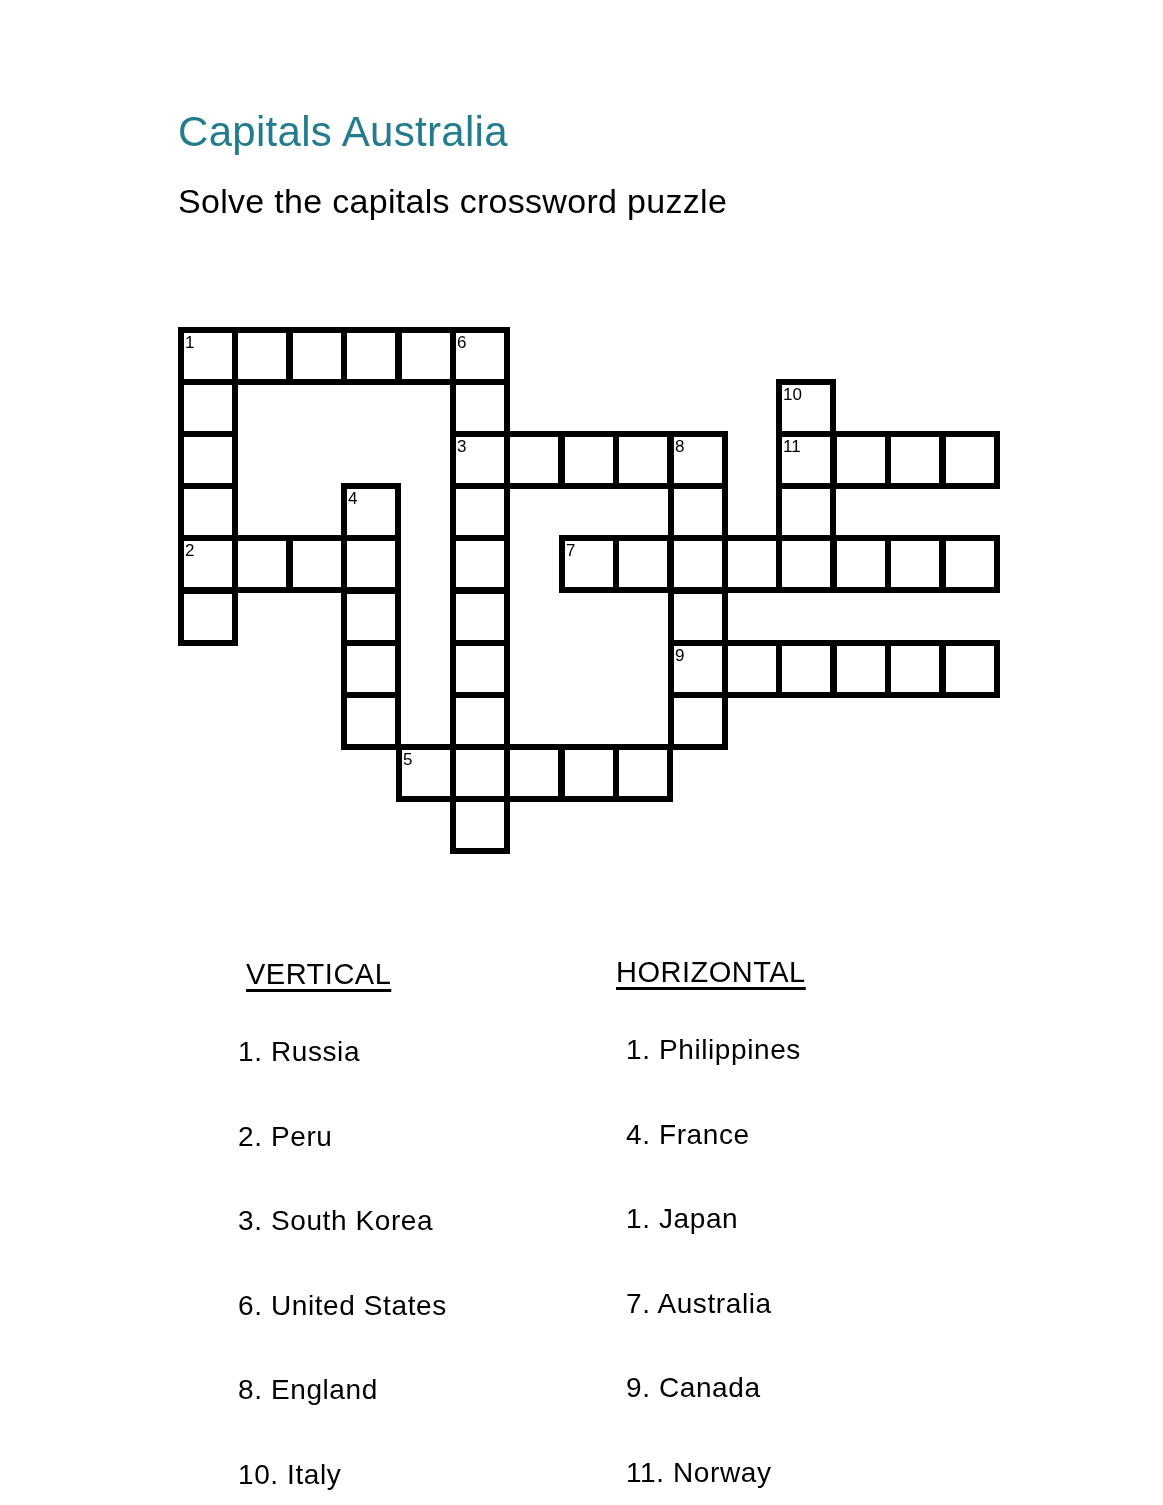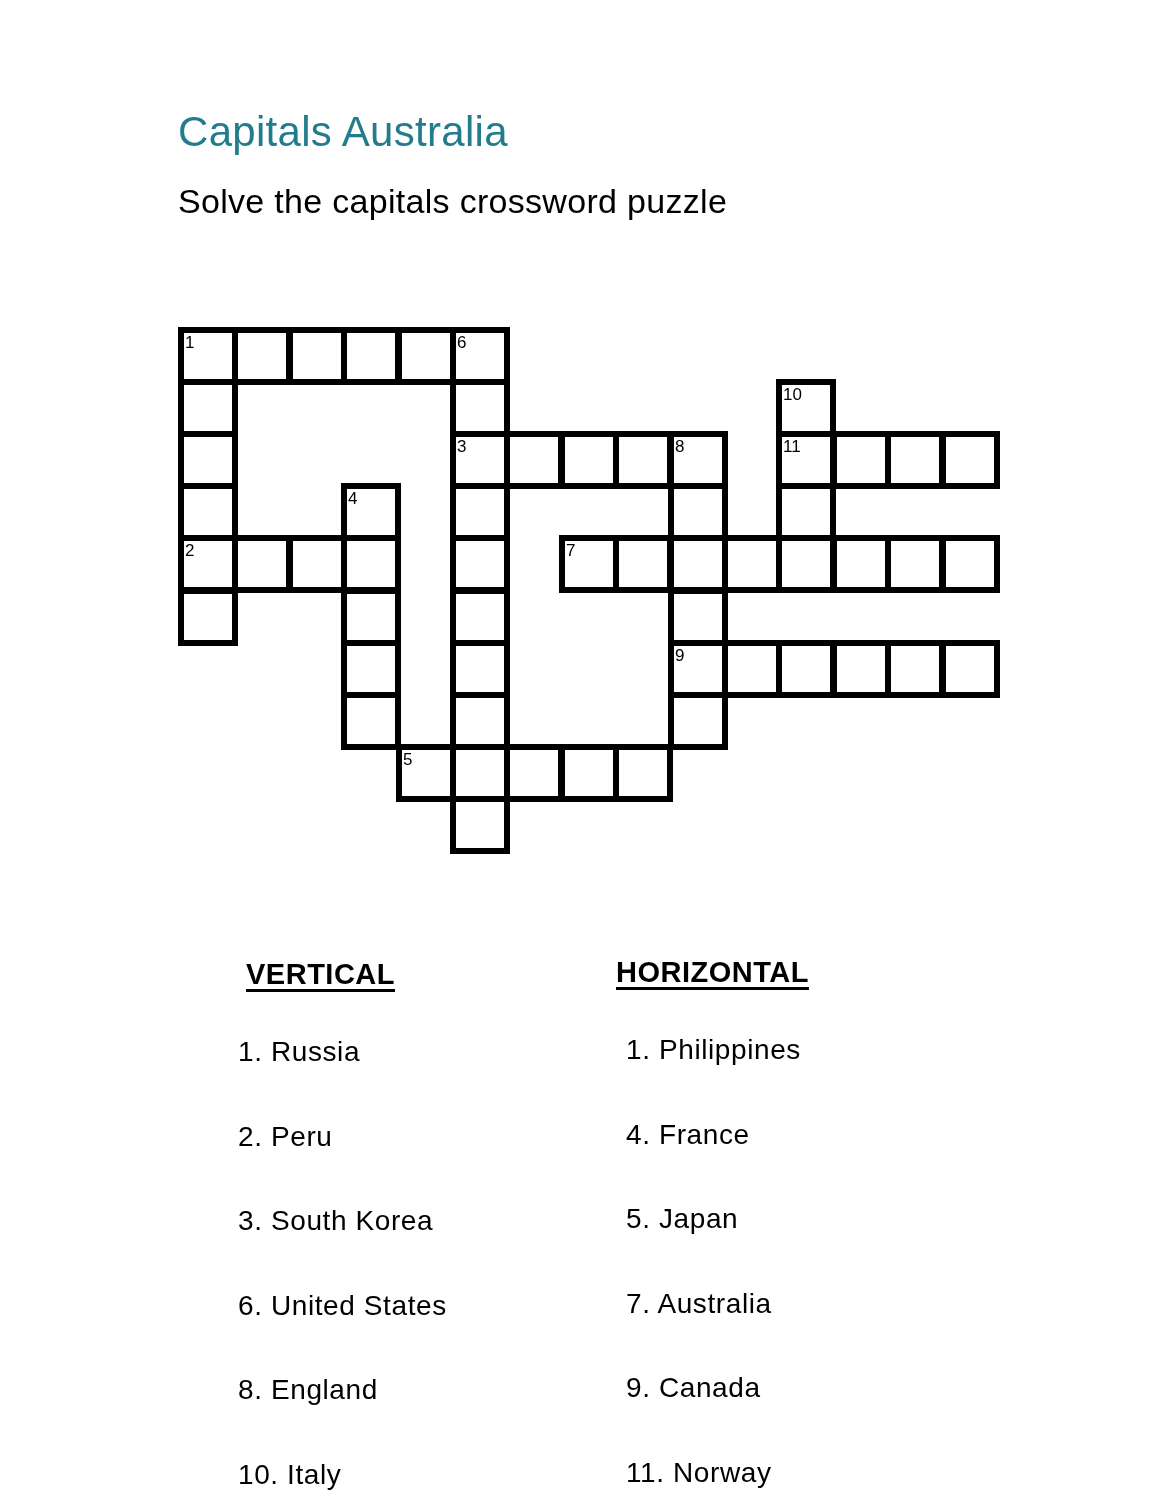--- a/index.html
+++ b/index.html
@@ -7,21 +7,21 @@
            font-family: "Liberation Sans", sans-serif; color: #000; }
     .title { position: absolute; left: 178px; top: 108px; font-size: 42px; color: #227c8e;
              margin: 0; font-weight: normal; letter-spacing: 0.3px; }
     .subtitle { position: absolute; left: 178px; top: 182px; font-size: 34px; margin: 0;
                 font-weight: normal; letter-spacing: 0.3px; }
     #grid { position: absolute; left: 0; top: 0; width: 1163px; height: 900px; }
     .cell { position: absolute; box-sizing: border-box; background: #fff;
             border: 6px solid #000; width: 60px; height: 58px; }
     .cell .num { position: absolute; left: 1px; top: 1px; font-size: 17px; line-height: 17px; }
     .clues-col { position: absolute; top: 958px; }
-    .clues-col h2 { margin: 0; font-size: 29px; font-weight: bold; text-decoration: underline;
+    .clues-col h2 { margin: 0; font-size: 29px; font-weight: normal; text-decoration: underline;
                     text-decoration-thickness: 3px; text-underline-offset: 5px; letter-spacing: 0.5px; }
     .clues-col ol { list-style: none; margin: 0; padding: 0; }
     .clues-col li { font-size: 28px; letter-spacing: 0.6px; height: 47.5px; line-height: 47.5px; margin-top: 37px; }
     #vertical { left: 246px; }
     #vertical ol { margin-left: -8px; margin-top: 20px; }
     #horizontal { left: 616px; top: 956px; }
     #horizontal ol { margin-left: 10px; margin-top: 16px; }
   </style>
 </head>
 <body>
@@ -122,18 +122,18 @@
     <li>8. England</li>
     <li>10. Italy</li>
   </ol>
 </div>
 
 <div class="clues-col" id="horizontal">
   <h2>HORIZONTAL</h2>
   <ol>
     <li>1. Philippines</li>
     <li>4. France</li>
-    <li>5. Japan</li>
+    <li>1. Japan</li>
     <li>7. Australia</li>
     <li>9. Canada</li>
     <li>11. Norway</li>
   </ol>
 </div>
 
 </body></html>

